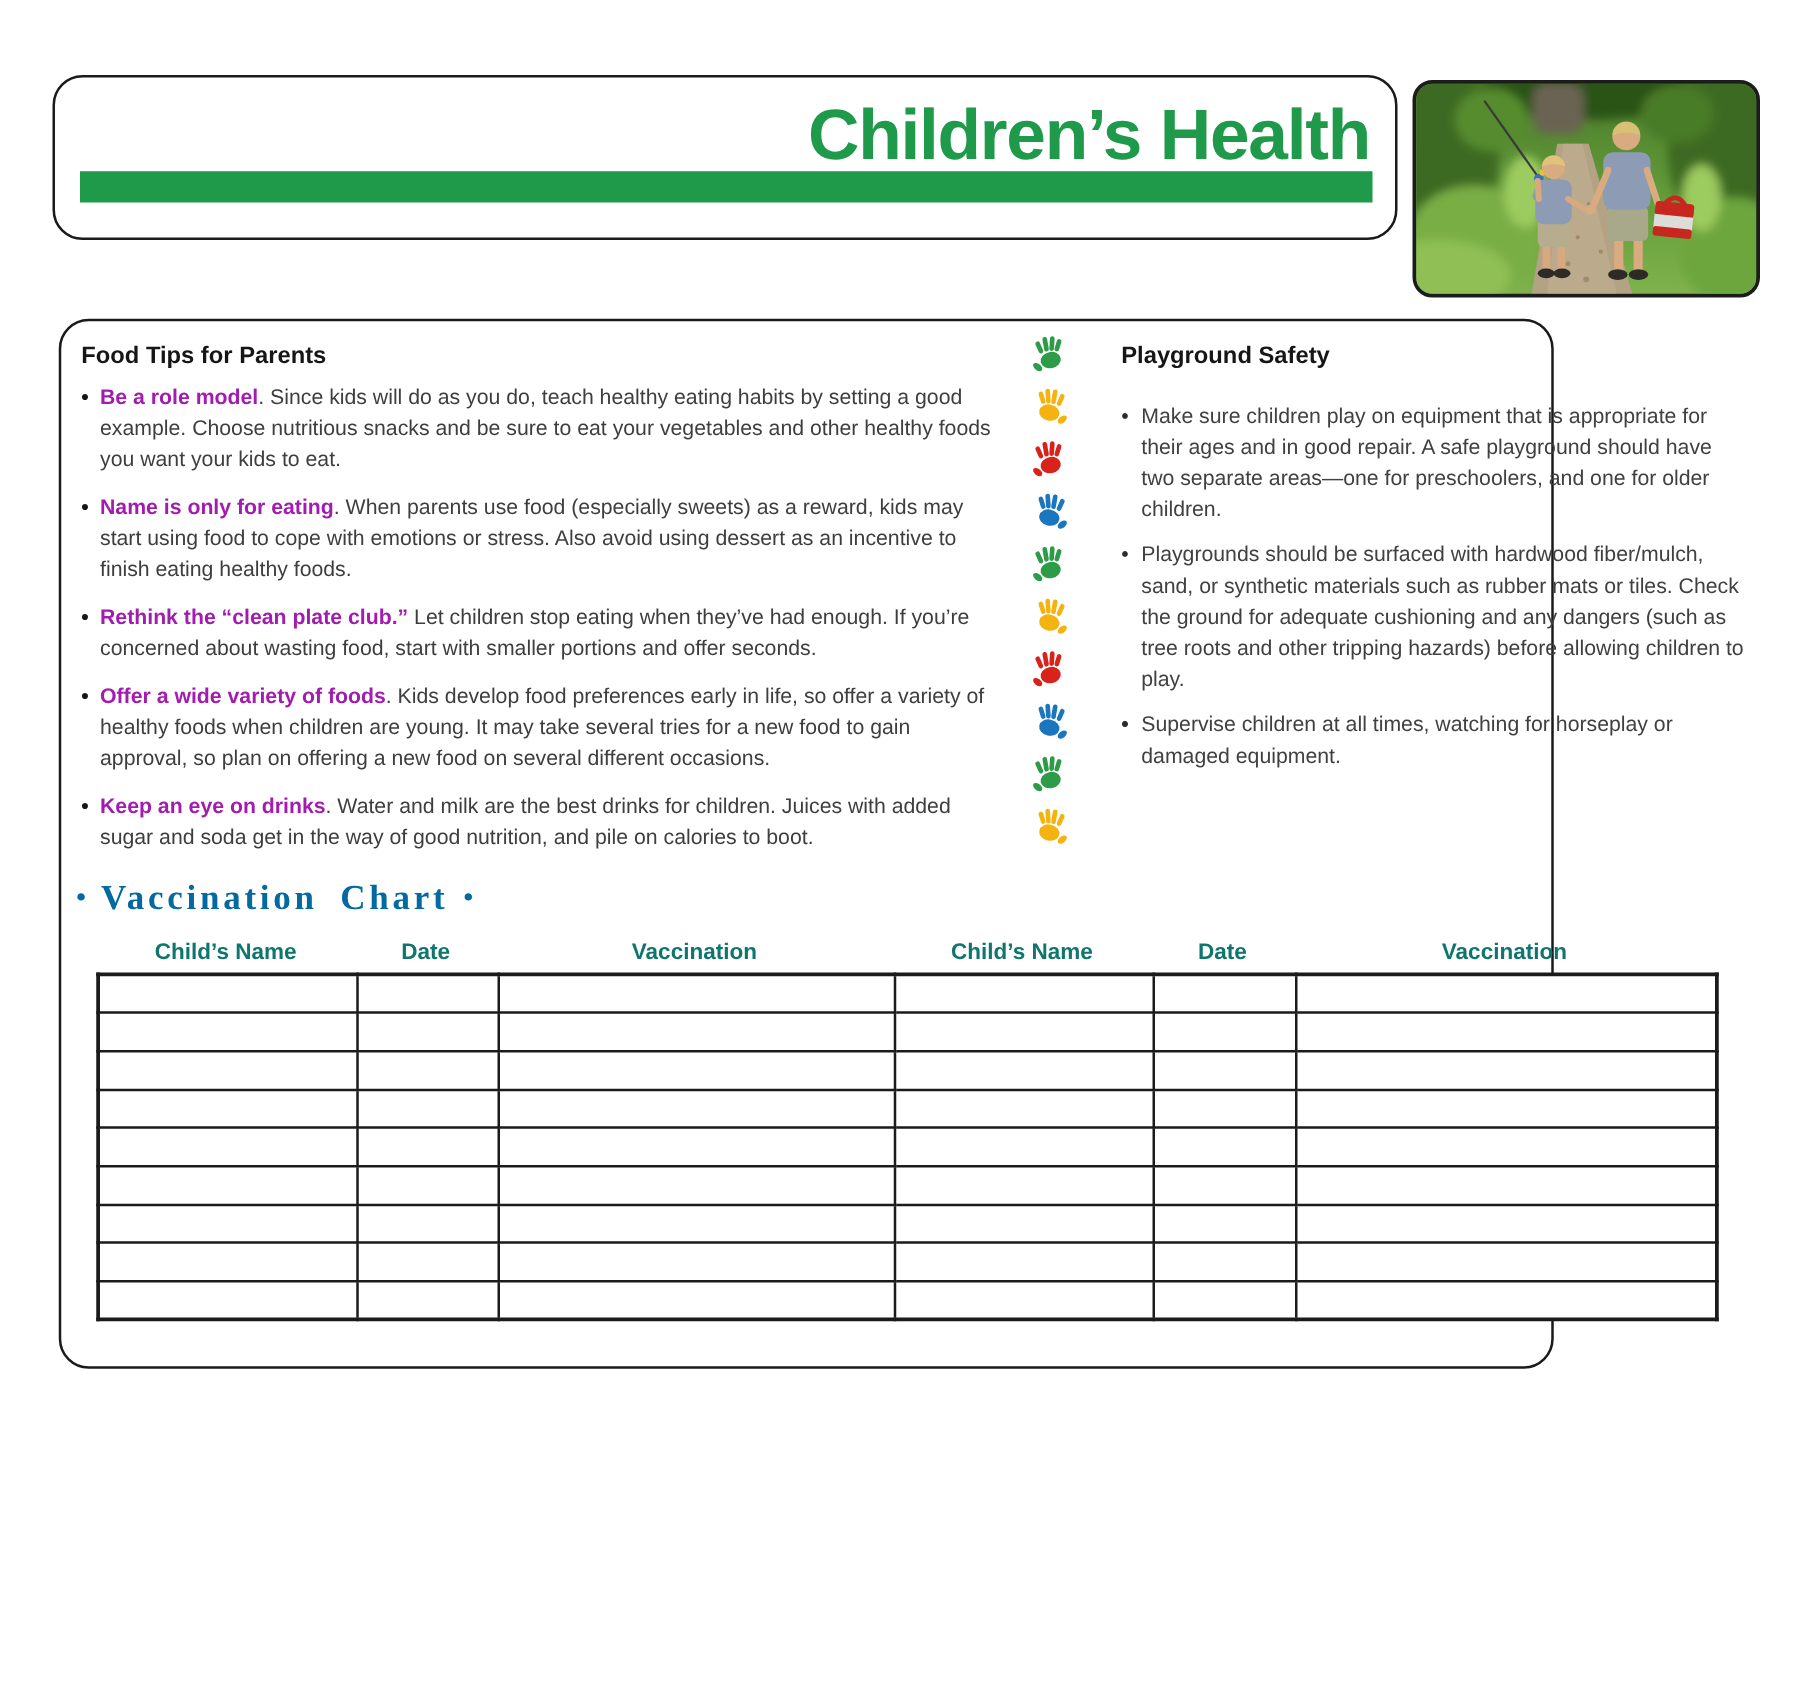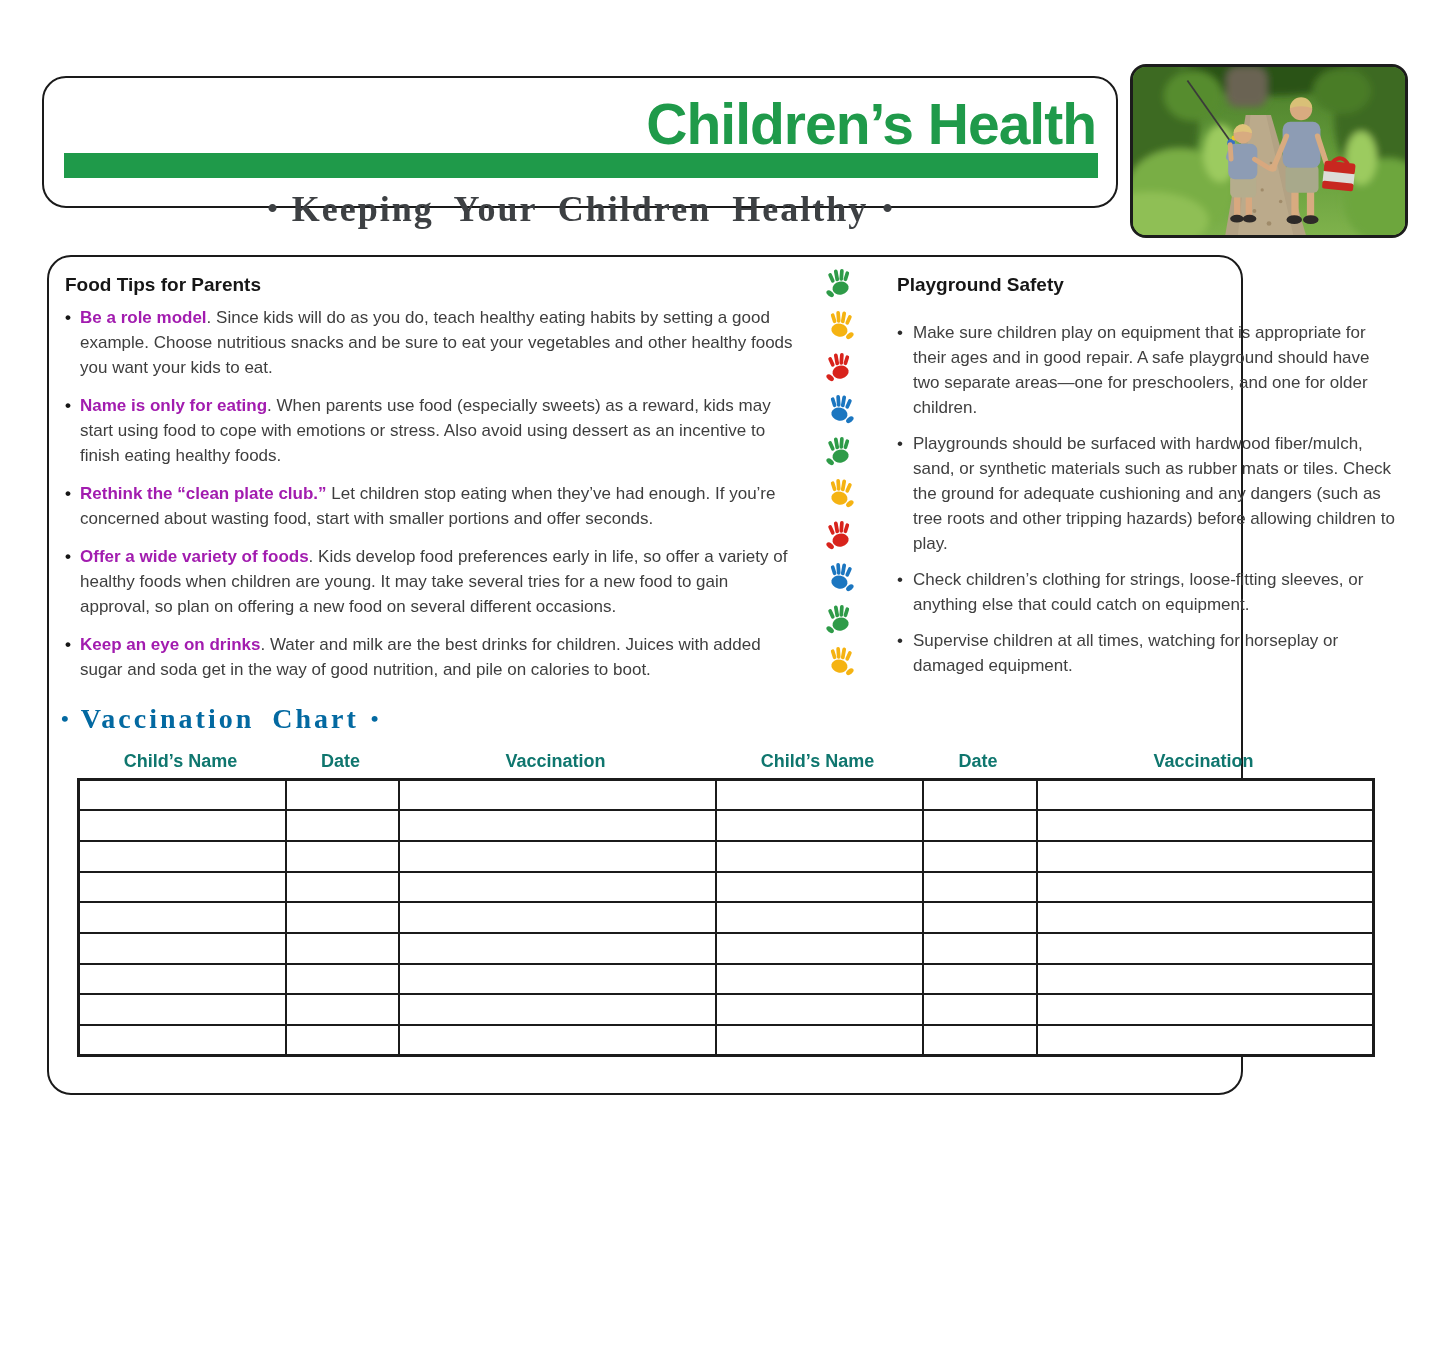--- a/index.html
+++ b/index.html
@@ -5,21 +5,21 @@
   * { margin:0; padding:0; box-sizing:border-box; }
   html,body { background:#ffffff; }
   body {
     width:1445px; height:1350px; position:relative;
     font-family:"Liberation Sans","DejaVu Sans",sans-serif;
     color:#3e3e3e;
   }
 
   
   .header-box {
-    position:absolute; left:42px; top:76px; width:1076px; height:132px;
+    position:absolute; left:42px; top:60px; width:1076px; height:132px;
     background:#fff; border:2px solid #1a1a1a; border-radius:24px;
   }
   .masthead-title {
     position:absolute; top:18px; right:20px;
     font-size:57px; font-weight:bold; letter-spacing:-1px; line-height:1;
   }
   .green-bar {
     position:absolute; left:20px; top:75px; width:1034px; height:25px;
   }
   .subtitle-row {
@@ -102,23 +102,20 @@
         <rect x="40" y="11" width="6.6" height="18" rx="3.3" transform="rotate(17 43.3 20)"></rect>
         <ellipse cx="14.5" cy="51" rx="7.5" ry="4.6" transform="rotate(38 14.5 51)"></ellipse>
       </g>
     </symbol>
   </defs>
 </svg>
 
 <div class="header-box">
   <div class="masthead-title" style="color: rgb(31, 154, 74);">Children’s Health</div>
   <div class="green-bar" style="background: rgb(31, 154, 74);"></div>
-  <div class="subtitle-row">
-    <span class="dot">•</span><span>Keeping Your Children Healthy</span><span class="dot">•</span>
-  </div>
 </div>
 
 <div class="photo-frame">
   <svg viewBox="0 0 280 175" preserveAspectRatio="none">
     <defs>
       <filter id="soft" x="-30%" y="-30%" width="160%" height="160%">
           <feGaussianBlur stdDeviation="4"></feGaussianBlur>
         </filter>
       <linearGradient id="bg" x1="0" y1="0" x2="0" y2="1">
         <stop offset="0" stop-color="#4a7c2a"></stop>
@@ -256,21 +253,21 @@
           <use href="#handprint"></use>
         </svg>
       </span>
   </div>
 
   <div class="play-col">
     <div class="section-heading">Playground Safety</div>
     <ul class="safe-list">
       <li class="safe-item"><span class="mk">•</span><span>Make sure children play on equipment that is appropriate for their ages and in good repair. A safe playground should have two separate areas—one for preschoolers, and one for older children.</span></li>
       <li class="safe-item"><span class="mk">•</span><span>Playgrounds should be surfaced with hardwood fiber/mulch, sand, or synthetic materials such as rubber mats or tiles. Check the ground for adequate cushioning and any dangers (such as tree roots and other tripping hazards) before allowing children to play.</span></li>
-      <li class="safe-item"><span class="mk">•</span><span>Check children’s clothing for strings, loose-fitting sleeves, or anything else that could catch on equipment.</span></li>
+      <li class="safe-item"><span class="mk">•</span></li>
       <li class="safe-item"><span class="mk">•</span><span>Supervise children at all times, watching for horseplay or damaged equipment.</span></li>
     </ul>
   </div>
 
   <div class="vacc-title-row">
     <span class="dot">•</span><span>Vaccination Chart</span><span class="dot">•</span>
   </div>
 
   <div class="vacc-header-row">
     <div class="hcell" style="width:207px">Child’s Name</div>

